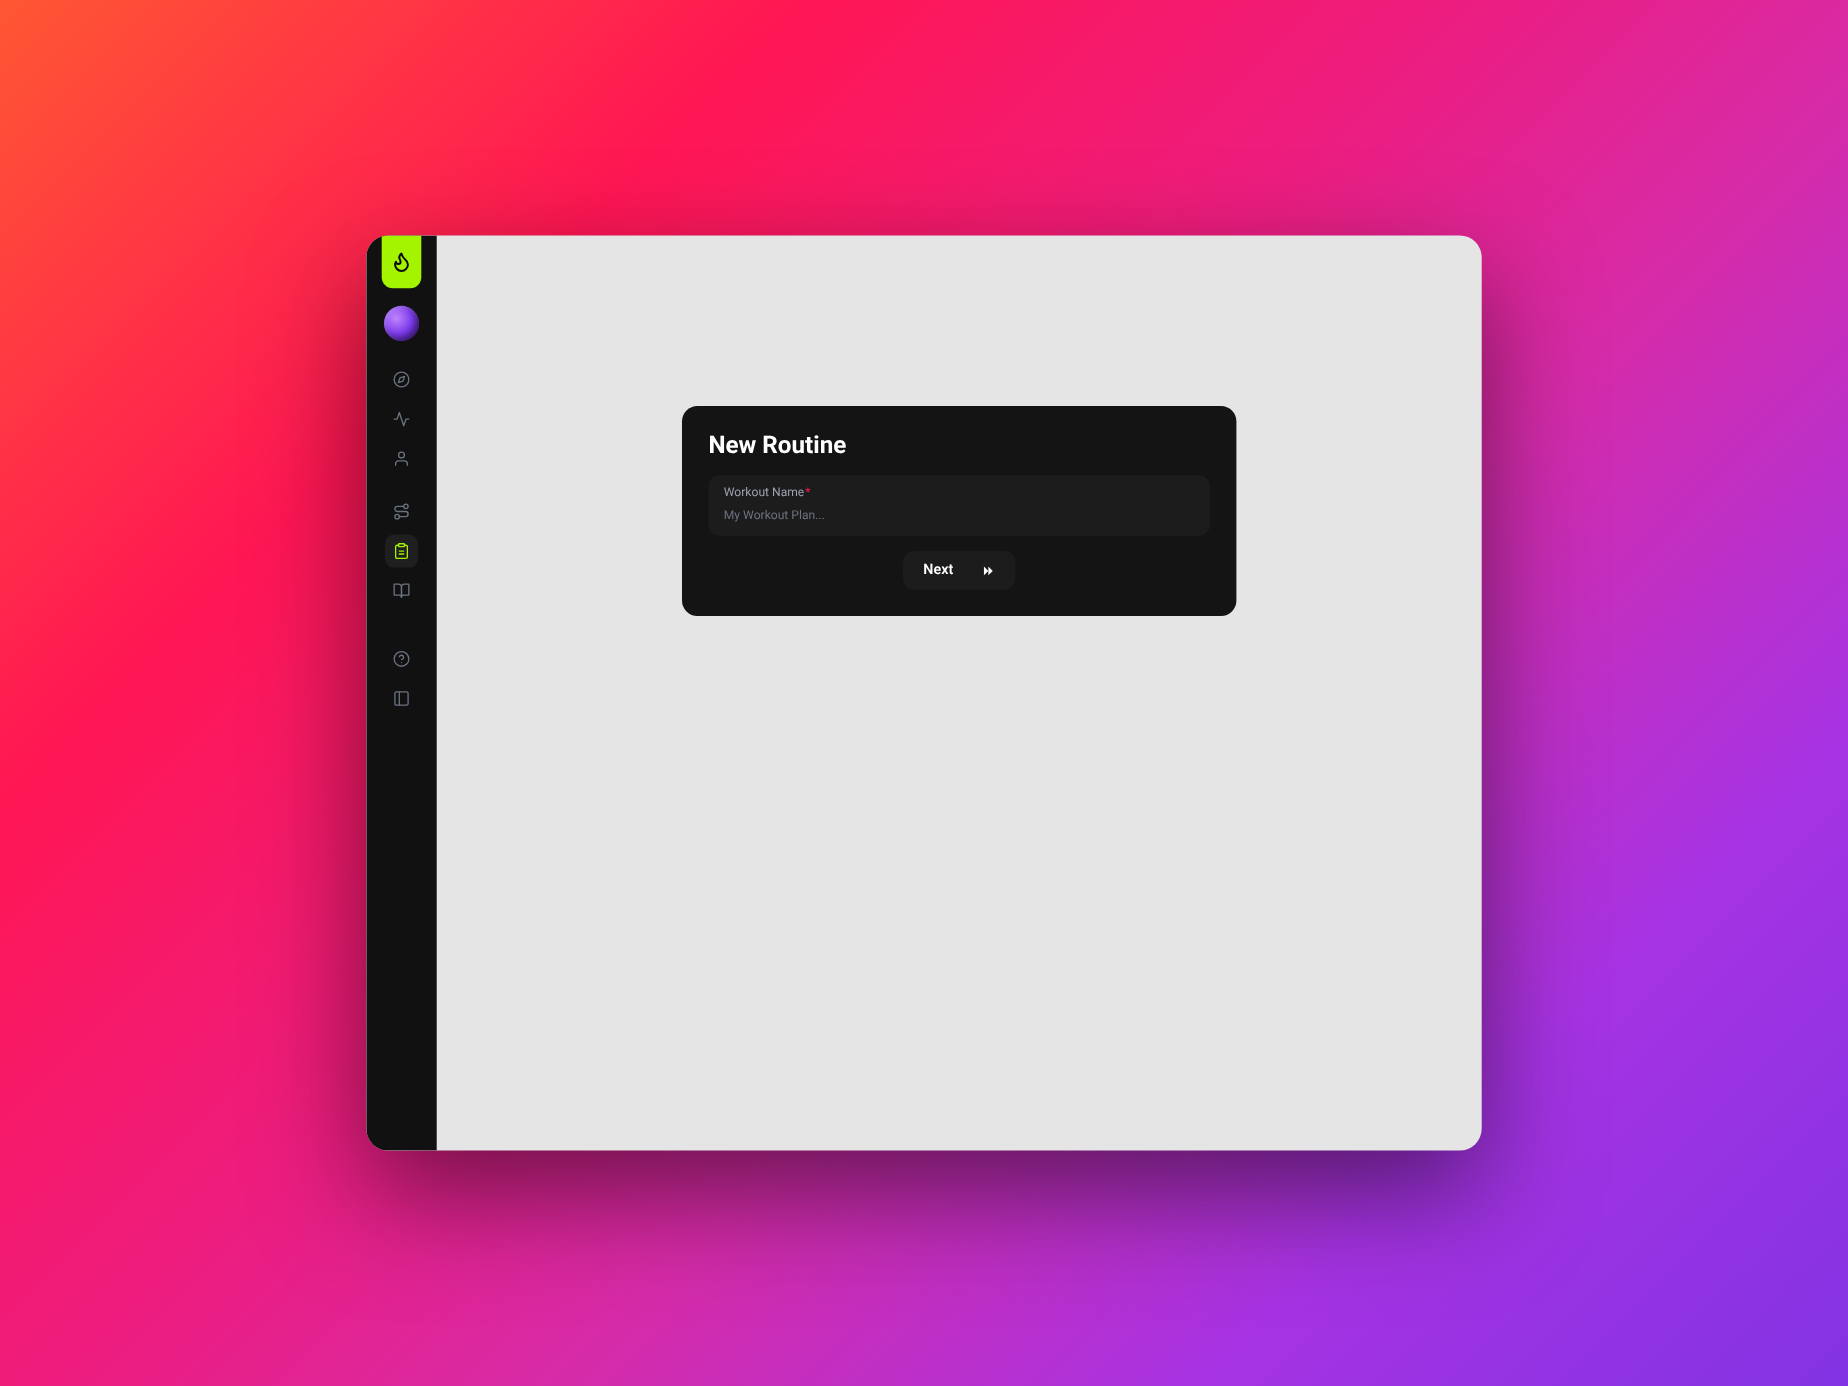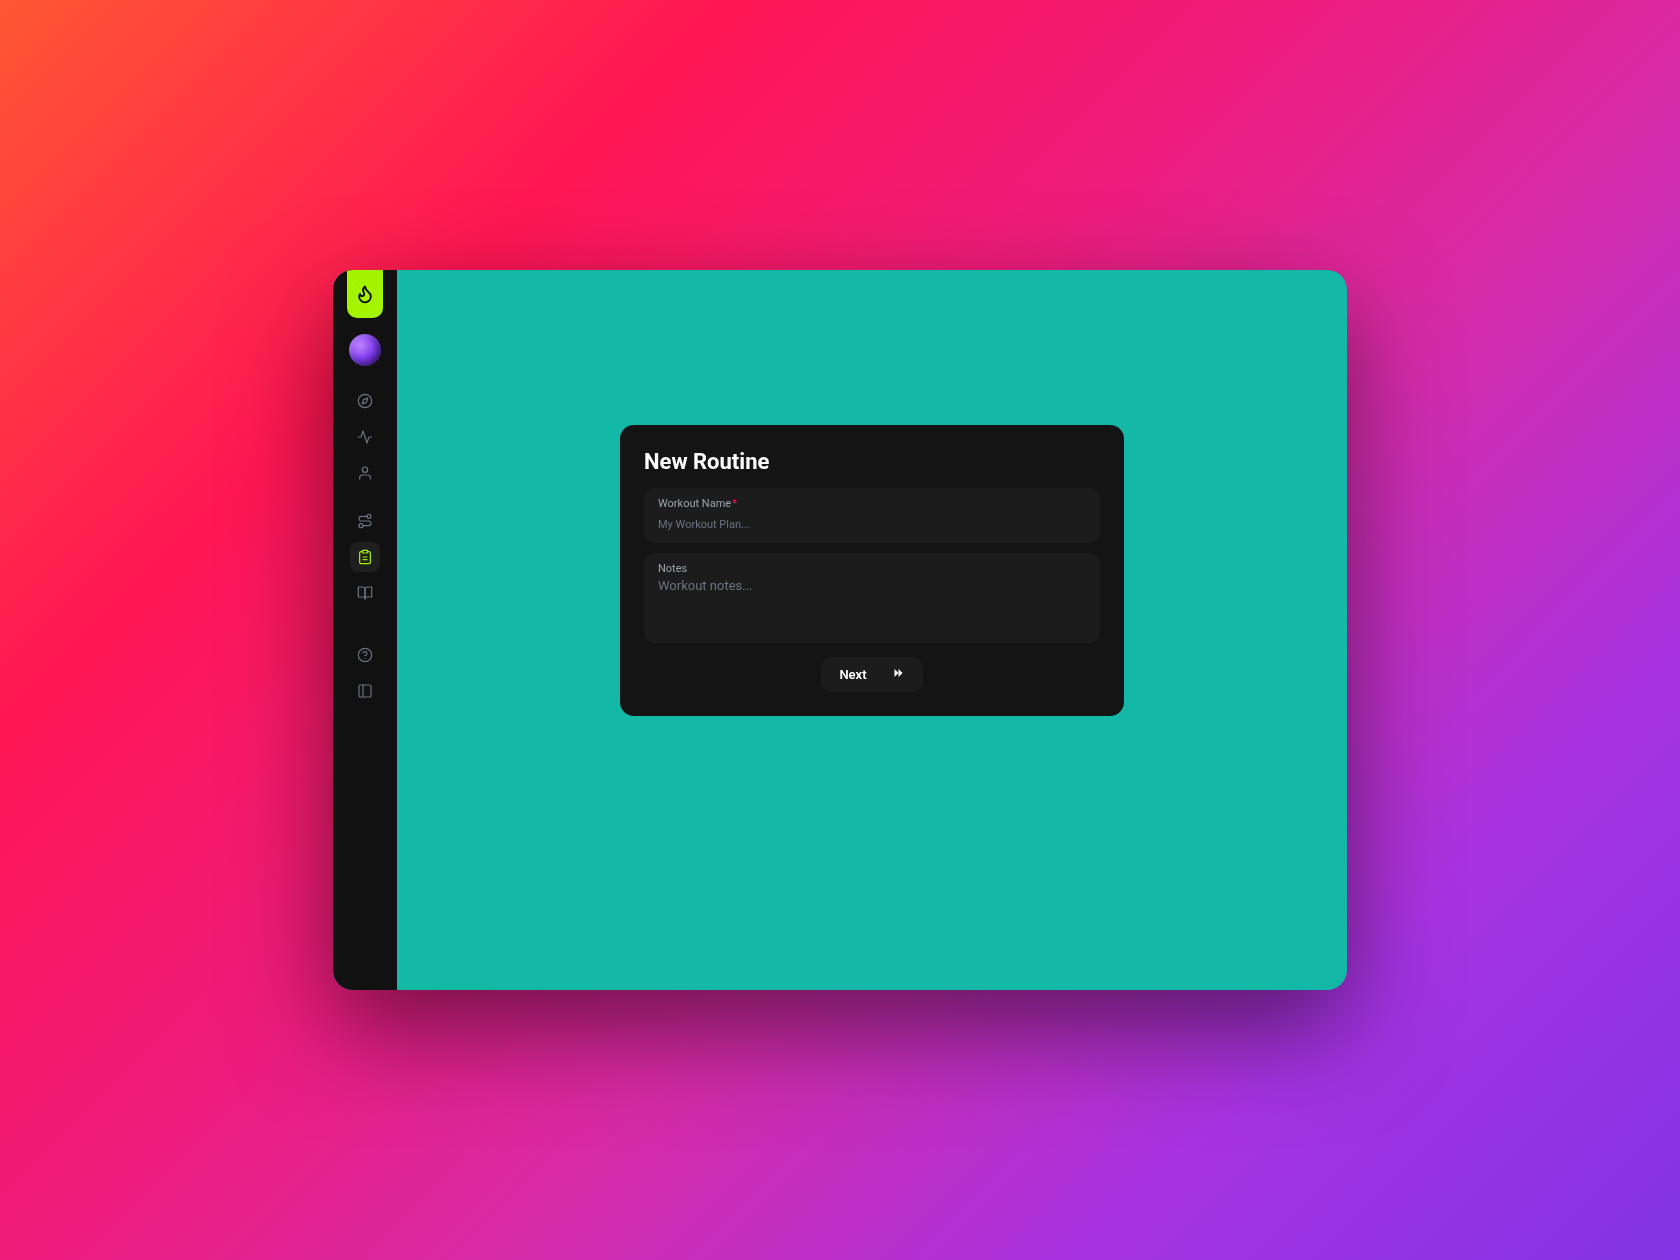--- a/index.html
+++ b/index.html
@@ -14,22 +14,22 @@
       background: linear-gradient(135deg, #ff5733 0%, #ff1654 25%, #ed1d7f 45%, #d62ba8 60%, #a633e3 80%, #8233e3 100%);
       font-family: -apple-system, BlinkMacSystemFont, "Segoe UI", Roboto, Helvetica, Arial, sans-serif;
       display: flex;
       align-items: center;
       justify-content: center;
       overflow: hidden;
     }
 
     .app-window {
       width: 1014px;
-      height: 720px;
-      background: #14b8a6;
+      height: 832px;
+      background: #e5e5e5;
       border-radius: 20px;
       box-shadow: 0 40px 100px rgba(0,0,0,0.5);
       display: flex;
       overflow: hidden;
       position: relative;
     }
 
     .sidebar {
       width: 64px;
       background: #111111;
@@ -189,20 +189,21 @@
     .next-button {
       background: #1c1c1c;
       color: #ffffff;
       border: none;
       border-radius: 10px;
       padding: 10px 18px;
       font-size: 13px;
       font-weight: 600;
       cursor: pointer;
       display: flex;
+      align-items: center;
       gap: 24px;
       font-family: inherit;
     }
 
     .next-button svg {
       width: 14px;
       height: 12px;
     }
   </style>
 </head>
@@ -289,26 +290,20 @@
       <h1 class="card-title">New Routine</h1>
 
       <div class="field">
         <div class="field-label">
           <span>Workout Name</span>
           <span class="required-mark">*</span>
         </div>
         <input type="text" class="field-input" placeholder="My Workout Plan..." style="">
       </div>
 
-      <div class="field">
-        <div class="field-label">
-          <span>Notes</span>
-        </div>
-        <textarea class="field-textarea" placeholder="Workout notes..." style=""></textarea>
-      </div>
 
       <div class="button-row">
         <button class="next-button">
           <span>Next</span>
           <svg viewBox="0 0 24 24" fill="currentColor">
             <polygon points="5 4 13 12 5 20 5 4"></polygon>
             <polygon points="13 4 21 12 13 20 13 4"></polygon>
           </svg>
         </button>
       </div>

